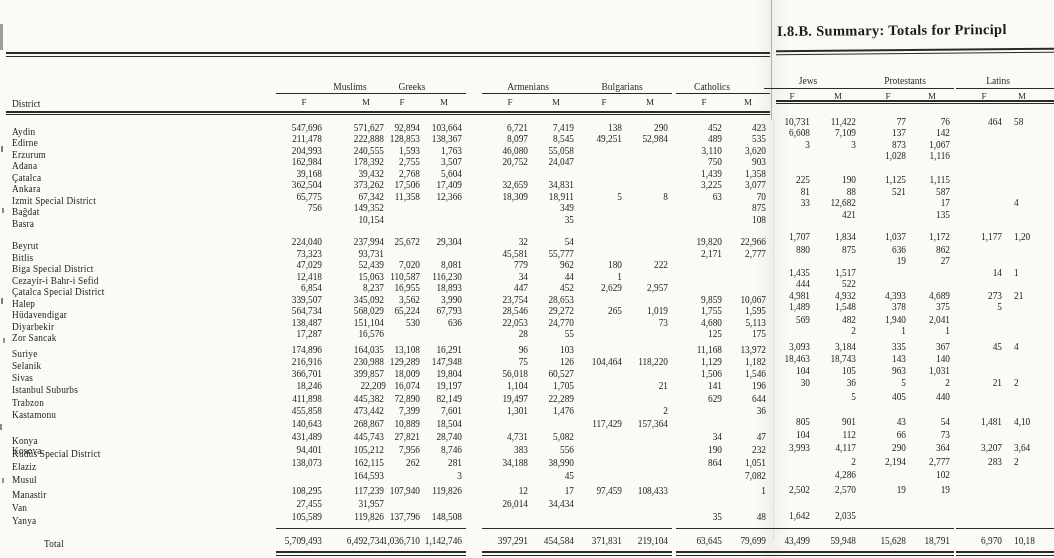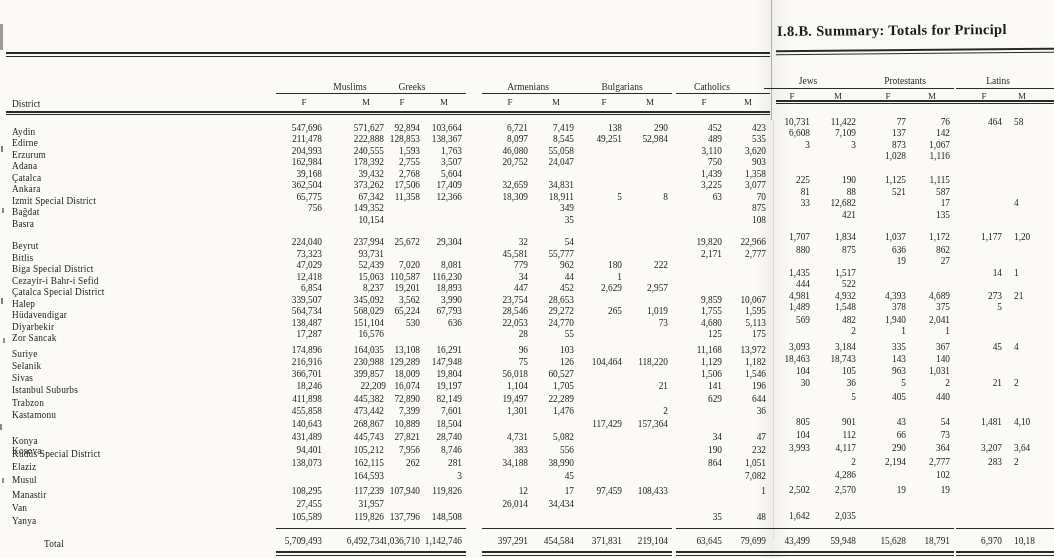--- a/index.html
+++ b/index.html
@@ -246,21 +246,21 @@
       <div class="cell r" style="left: 466px; top: 272px;">34</div>
       <div class="cell r" style="left: 512px; top: 272px;">44</div>
       <div class="cell r" style="left: 560px; top: 272px;">1</div>
       <div class="cell r" style="left: 748px; top: 267.886px;">1,435</div>
       <div class="cell r" style="left: 794px; top: 267.886px;">1,517</div>
       <div class="cell r" style="left: 940px; top: 267.886px;">14</div>
       <div class="cell" style="left: 1014px; top: 267.886px;">1</div>
       <div class="dlabel" style="left: 12px; top: 287px;">Çatalca Special District</div>
       <div class="cell r" style="left: 260px; top: 283px;">6,854</div>
       <div class="cell r" style="left: 322px; top: 283px;">8,237</div>
-      <div class="cell r" style="left: 358px; top: 283px;">19,201</div>
+      <div class="cell r" style="left: 358px; top: 283px;">16,955</div>
       <div class="cell r" style="left: 400px; top: 283px;">18,893</div>
       <div class="cell r" style="left: 466px; top: 283px;">447</div>
       <div class="cell r" style="left: 512px; top: 283px;">452</div>
       <div class="cell r" style="left: 560px; top: 283px;">2,629</div>
       <div class="cell r" style="left: 606px; top: 283px;">2,957</div>
       <div class="cell r" style="left: 748px; top: 279.043px;">444</div>
       <div class="cell r" style="left: 794px; top: 279.043px;">522</div>
       <div class="dlabel" style="left: 12px; top: 299px;">Halep</div>
       <div class="cell r" style="left: 260px; top: 295px;">339,507</div>
       <div class="cell r" style="left: 322px; top: 295px;">345,092</div>

